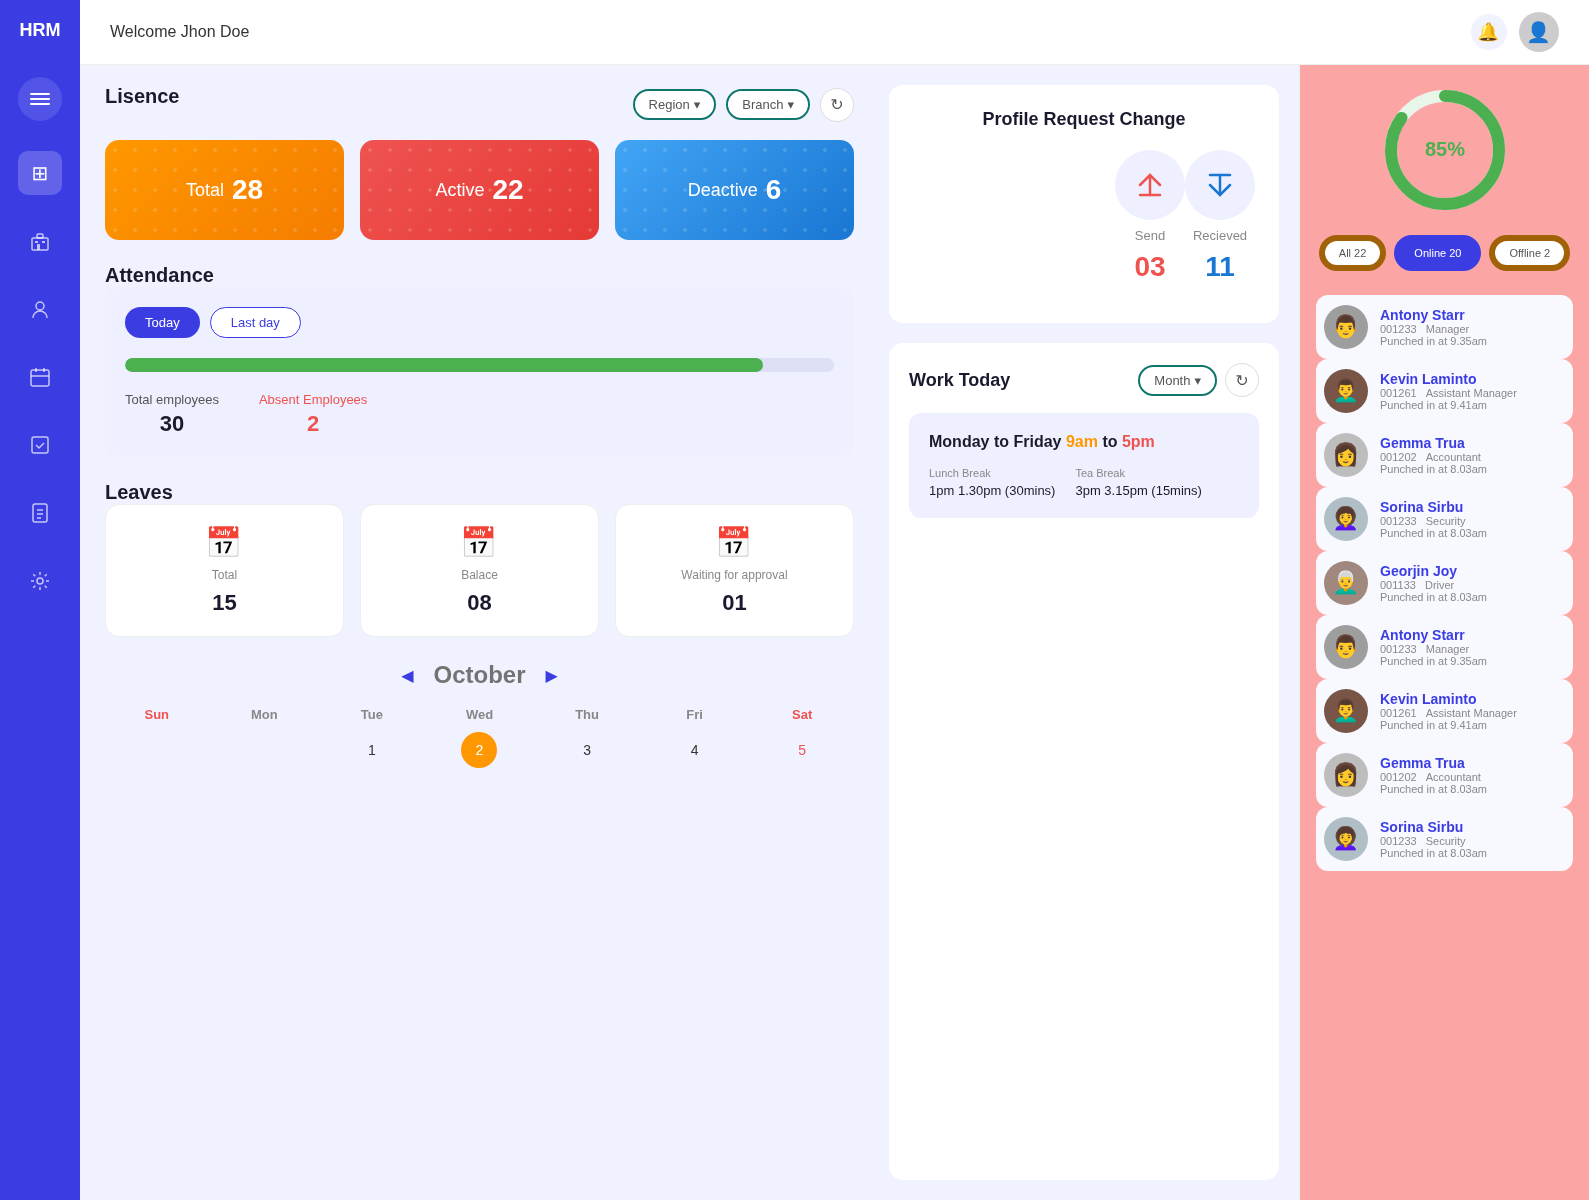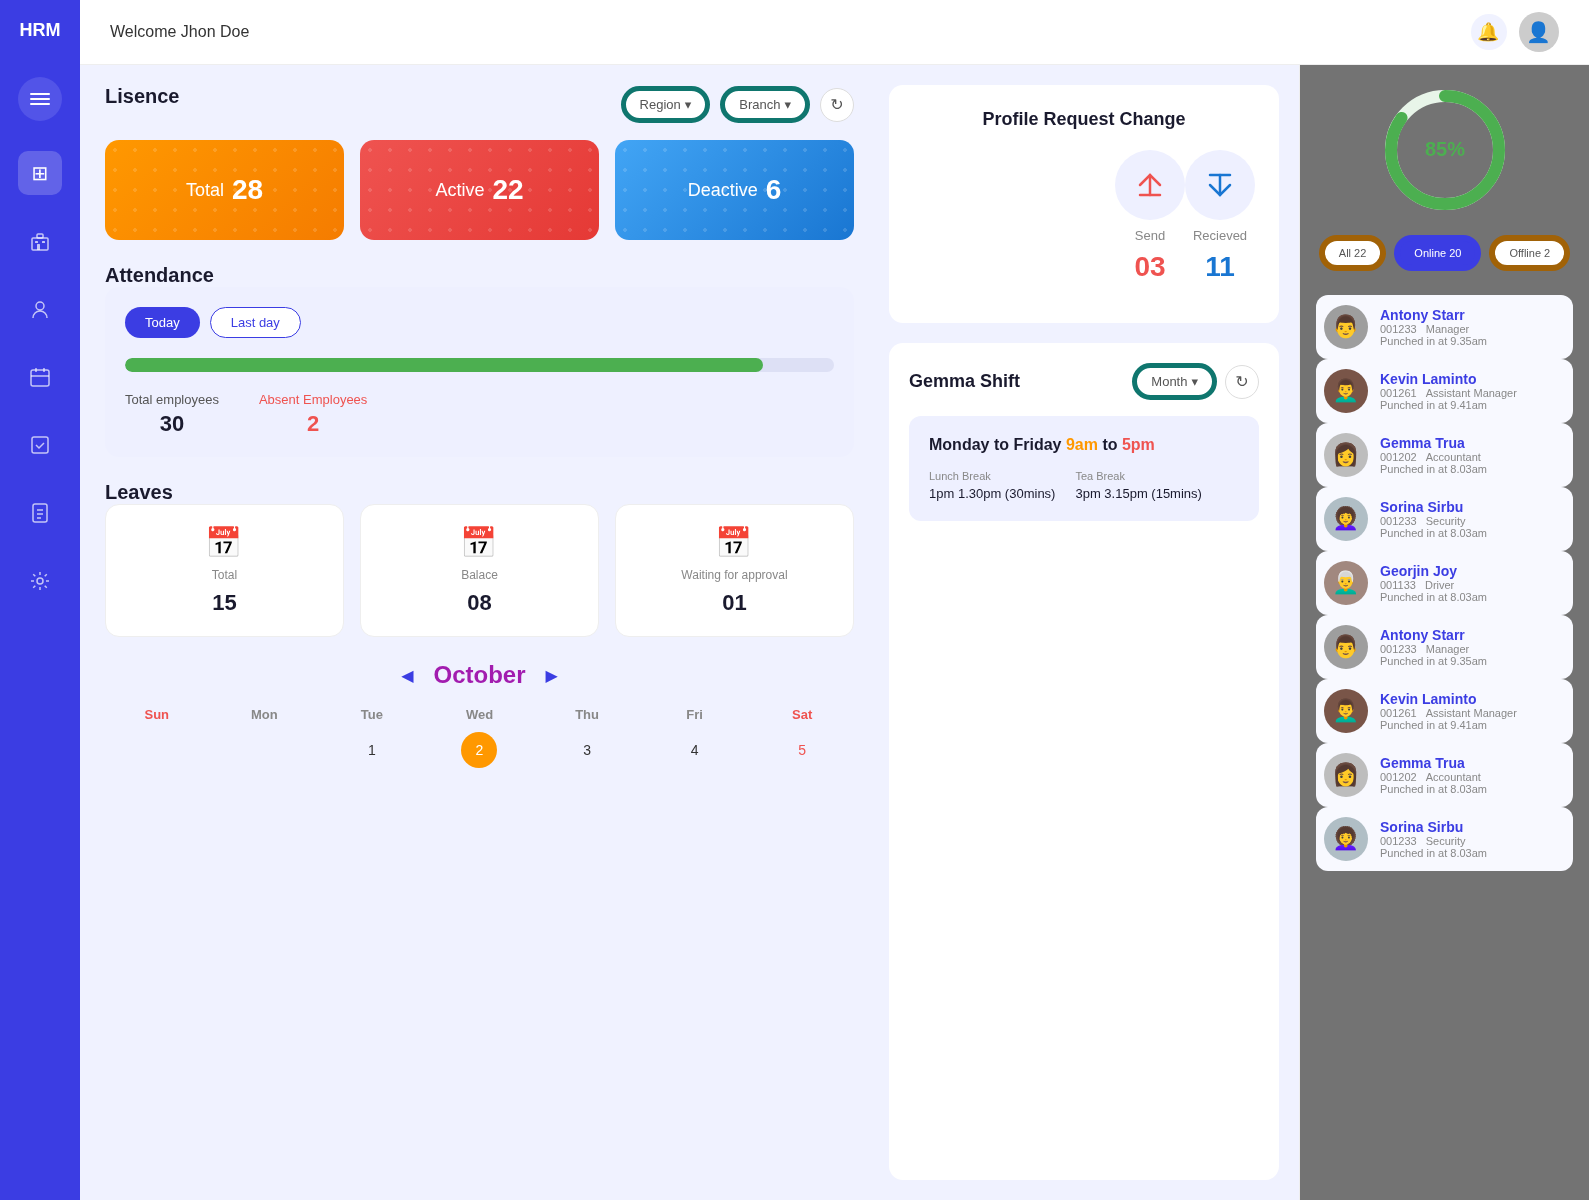--- a/index.html
+++ b/index.html
@@ -104,21 +104,21 @@
       font-weight: 600;
       color: #1a1a2e;
       margin-bottom: 16px;
     }
     .filters {
       display: flex;
       gap: 10px;
       align-items: center;
     }
     .filter-btn {
-      border: 5px solid #0f766e;
+      border: 2px solid #0f766e;
       border-radius: 20px;
       padding: 6px 14px;
       font-size: 13px;
       background: white;
       cursor: pointer;
       display: flex;
       align-items: center;
       gap: 4px;
       color: #555;
     }
@@ -232,21 +232,21 @@
       align-items: center;
       justify-content: center;
       gap: 20px;
       margin-bottom: 12px;
     }
     .cal-nav {
       cursor: pointer;
       font-size: 16px;
       color: #3b3de3;
     }
-    .cal-month { font-size: 24px; font-weight: 700; color: #a21caf; }
+    .cal-month { font-size: 24px; font-weight: 700; color: #737373; }
     .cal-grid { display: grid; grid-template-columns: repeat(7, 1fr); gap: 4px; }
     .cal-day-header { text-align: center; font-size: 13px; font-weight: 600; color: #888; padding: 6px 0; }
     .cal-day-header.sun { color: #ef5350; }
     .cal-day-header.sat { color: #ef5350; }
     .cal-day {
       text-align: center;
       padding: 8px 4px;
       font-size: 14px;
       color: #333;
       border-radius: 50%;
@@ -360,21 +360,21 @@
       display: flex;
       gap: 20px;
     }
     .break-item { }
     .break-label { font-size: 11px; color: #888; margin-bottom: 4px; }
     .break-value { font-size: 13px; color: #1a1a2e; font-weight: 500; }
 
     
     .right-panel {
       width: 290px;
-      background: #737373;
+      background: #fca5a5;
       padding: 20px 16px;
       display: flex;
       flex-direction: column;
       gap: 12px;
       overflow-y: auto;
       border-left: 1px solid #eee;
     }
 
     
     .donut-wrap {
@@ -628,21 +628,21 @@
               </svg>
             </div>
             <div class="req-label">Recieved</div>
             <div class="req-value blue">11</div>
           </div>
         </div>
       </div>
 
       <div class="work-shift-card">
         <div class="shift-header">
-          <span class="shift-title">Gemma Shift</span>
+          <span class="shift-title">Work Today</span>
           <div class="shift-filters">
             <button class="filter-btn">
               <span>Month</span>
               <span>▾</span>
             </button>
             <button class="refresh-btn">↻</button>
           </div>
         </div>
         <div class="shift-info-card">
           <div class="shift-time">

